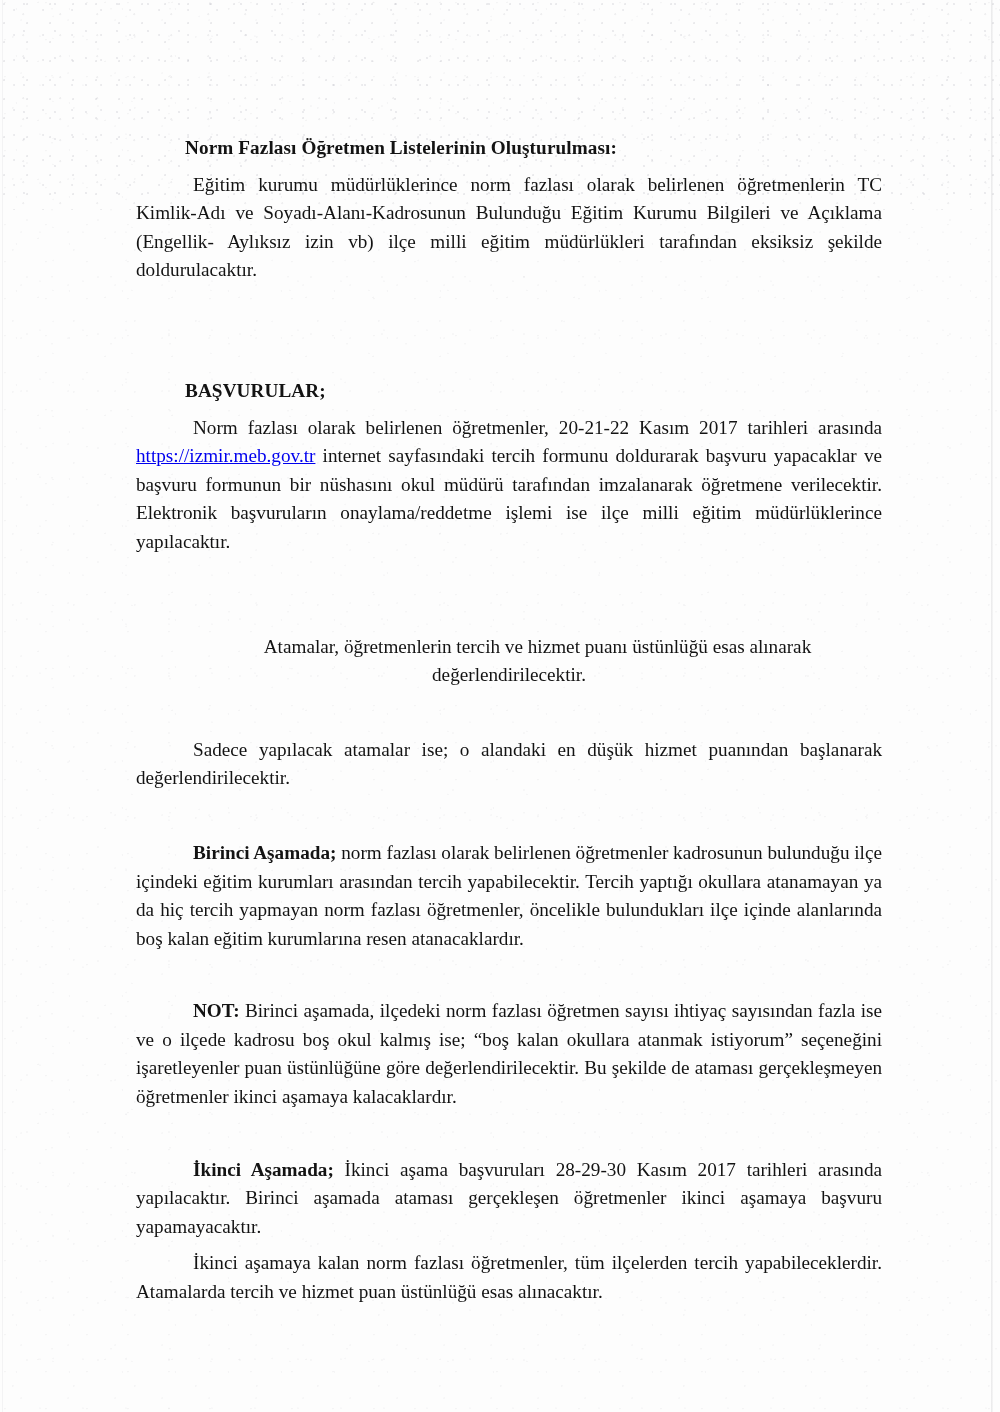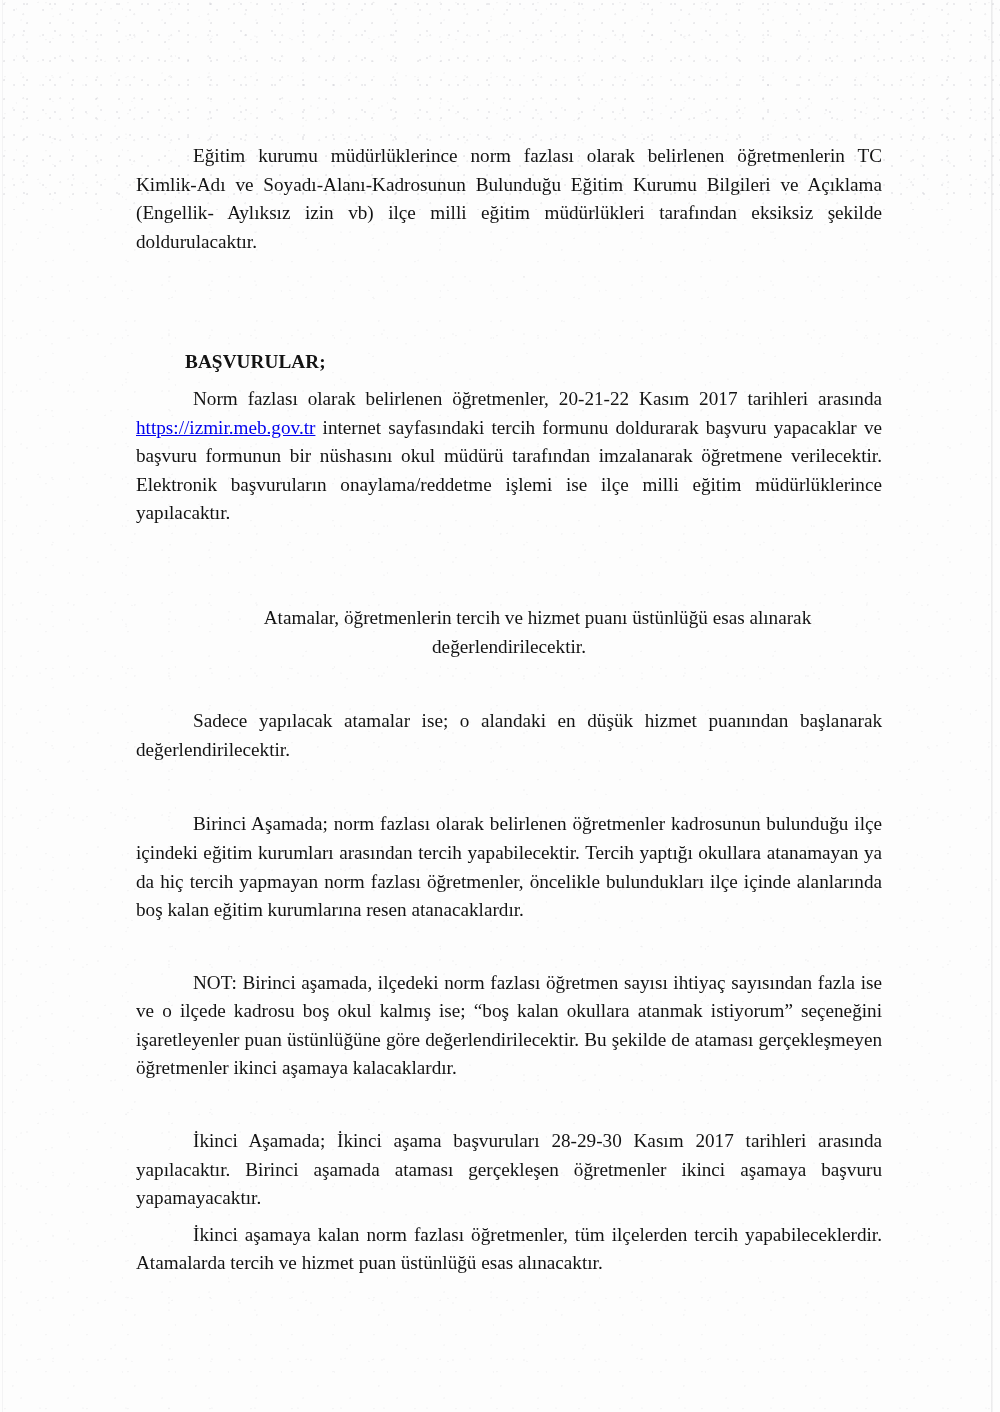--- a/index.html
+++ b/index.html
@@ -90,35 +90,36 @@
   .hd {
     margin: 0;
     font-size: 19.2px;
     line-height: 28.6px;
     font-weight: bold;
     text-indent: 57px;
     text-align: left;
     letter-spacing: .1px;
   }
 
-  b.run { font-weight: normal; }
+  b.run { font-weight: bold; }
   .lnk { text-underline-offset: 1px; }
 </style>
 </head>
 <body>
 
 <div class="page">
 
   <div class="scan-noise"></div>
   <div class="scan-noise-top"></div>
   <div class="scan-edge-left"></div>
   <div class="scan-edge-right"></div>
 
   <div class="body-text">
 
+    <p class="hd">Norm Fazlası Öğretmen Listelerinin Oluşturulması:</p>
 
     <p class="para">Eğitim kurumu müdürlüklerince norm fazlası olarak belirlenen öğretmenlerin TC Kimlik-Adı ve Soyadı-Alanı-Kadrosunun Bulunduğu Eğitim Kurumu Bilgileri ve Açıklama (Engellik- Aylıksız izin vb) ilçe milli eğitim müdürlükleri tarafından eksiksiz şekilde doldurulacaktır.</p>
 
     <div class="gap-md"></div>
 
 
     <div class="gap-md"></div>
 
 
     <div class="gap-md"></div>

